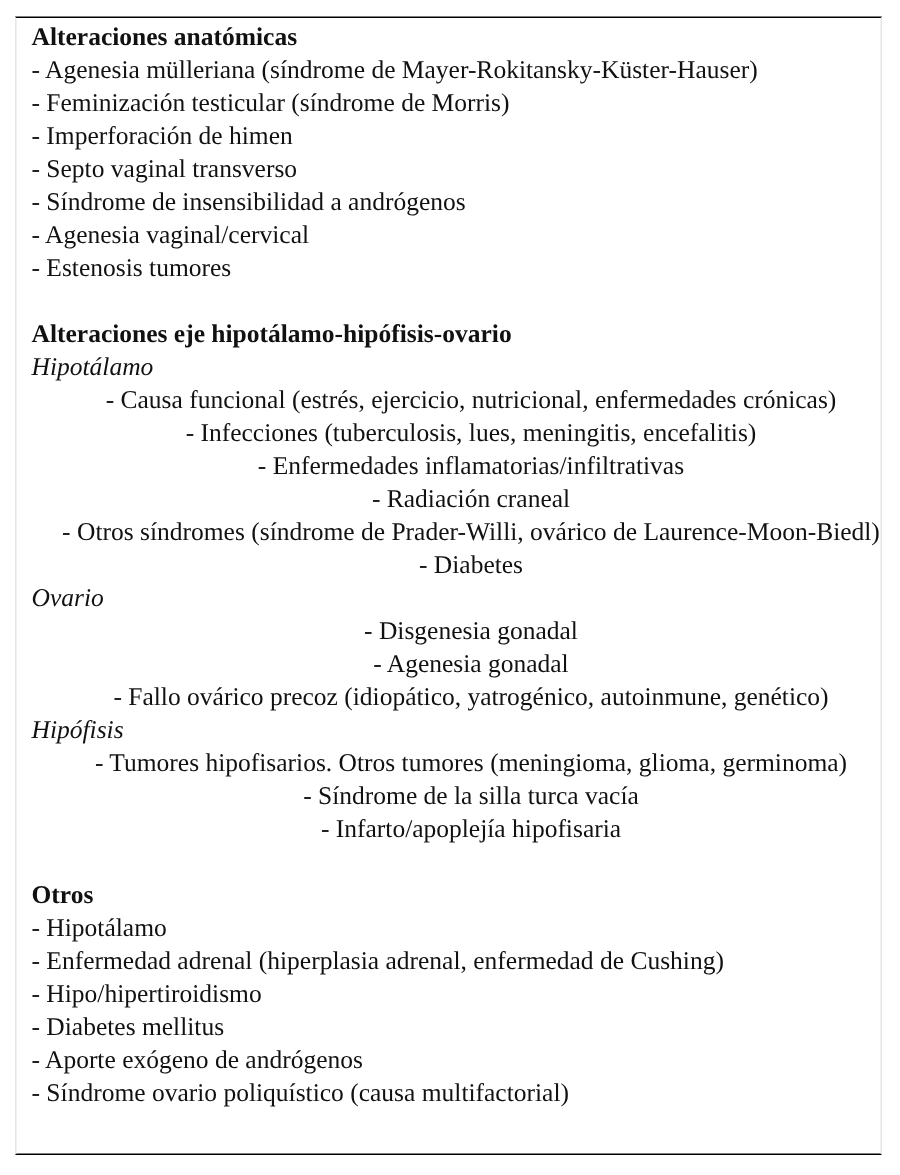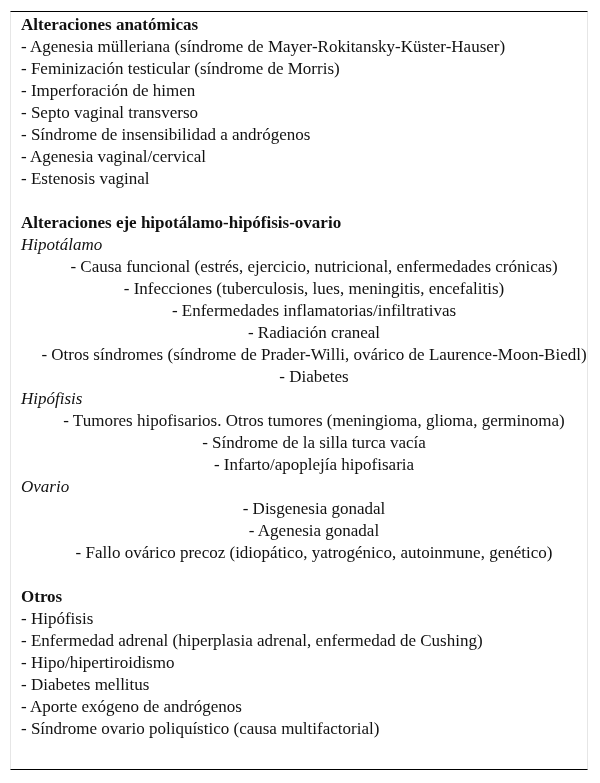--- a/index.html
+++ b/index.html
@@ -54,58 +54,58 @@
 <div class="table-box">
 
   <div>
     <div class="line heading">Alteraciones anatómicas</div>
     <div class="line">- Agenesia mülleriana (síndrome de Mayer-Rokitansky-Küster-Hauser)</div>
     <div class="line">- Feminización testicular (síndrome de Morris)</div>
     <div class="line">- Imperforación de himen</div>
     <div class="line">- Septo vaginal transverso</div>
     <div class="line">- Síndrome de insensibilidad a andrógenos</div>
     <div class="line">- Agenesia vaginal/cervical</div>
-    <div class="line">- Estenosis vaginal</div>
+    <div class="line">- Estenosis tumores</div>
   </div>
 
   <div class="spacer"></div>
 
   <div>
     <div class="line heading">Alteraciones eje hipotálamo-hipófisis-ovario</div>
 
     <div>
       <div class="line subheading">Hipotálamo</div>
       <div class="line indent">- Causa funcional (estrés, ejercicio, nutricional, enfermedades crónicas)</div>
       <div class="line indent">- Infecciones (tuberculosis, lues, meningitis, encefalitis)</div>
       <div class="line indent">- Enfermedades inflamatorias/infiltrativas</div>
       <div class="line indent">- Radiación craneal</div>
       <div class="line indent">- Otros síndromes (síndrome de Prader-Willi, ovárico de Laurence-Moon-Biedl)</div>
       <div class="line indent">- Diabetes</div>
     </div>
 
     <div>
+      <div class="line subheading">Ovario</div>
+      <div class="line indent">- Disgenesia gonadal</div>
+      <div class="line indent">- Agenesia gonadal</div>
+      <div class="line indent">- Fallo ovárico precoz (idiopático, yatrogénico, autoinmune, genético)</div>
+    </div>
+
+    <div>
       <div class="line subheading">Hipófisis</div>
       <div class="line indent">- Tumores hipofisarios. Otros tumores (meningioma, glioma, germinoma)</div>
       <div class="line indent">- Síndrome de la silla turca vacía</div>
       <div class="line indent">- Infarto/apoplejía hipofisaria</div>
-    </div>
-
-    <div>
-      <div class="line subheading">Ovario</div>
-      <div class="line indent">- Disgenesia gonadal</div>
-      <div class="line indent">- Agenesia gonadal</div>
-      <div class="line indent">- Fallo ovárico precoz (idiopático, yatrogénico, autoinmune, genético)</div>
     </div>
   </div>
 
   <div class="spacer"></div>
 
   <div>
     <div class="line heading">Otros</div>
-    <div class="line">- Hipófisis</div>
+    <div class="line">- Hipotálamo</div>
     <div class="line">- Enfermedad adrenal (hiperplasia adrenal, enfermedad de Cushing)</div>
     <div class="line">- Hipo/hipertiroidismo</div>
     <div class="line">- Diabetes mellitus</div>
     <div class="line">- Aporte exógeno de andrógenos</div>
     <div class="line">- Síndrome ovario poliquístico (causa multifactorial)</div>
   </div>
 
 </div>
 
 </body></html>

